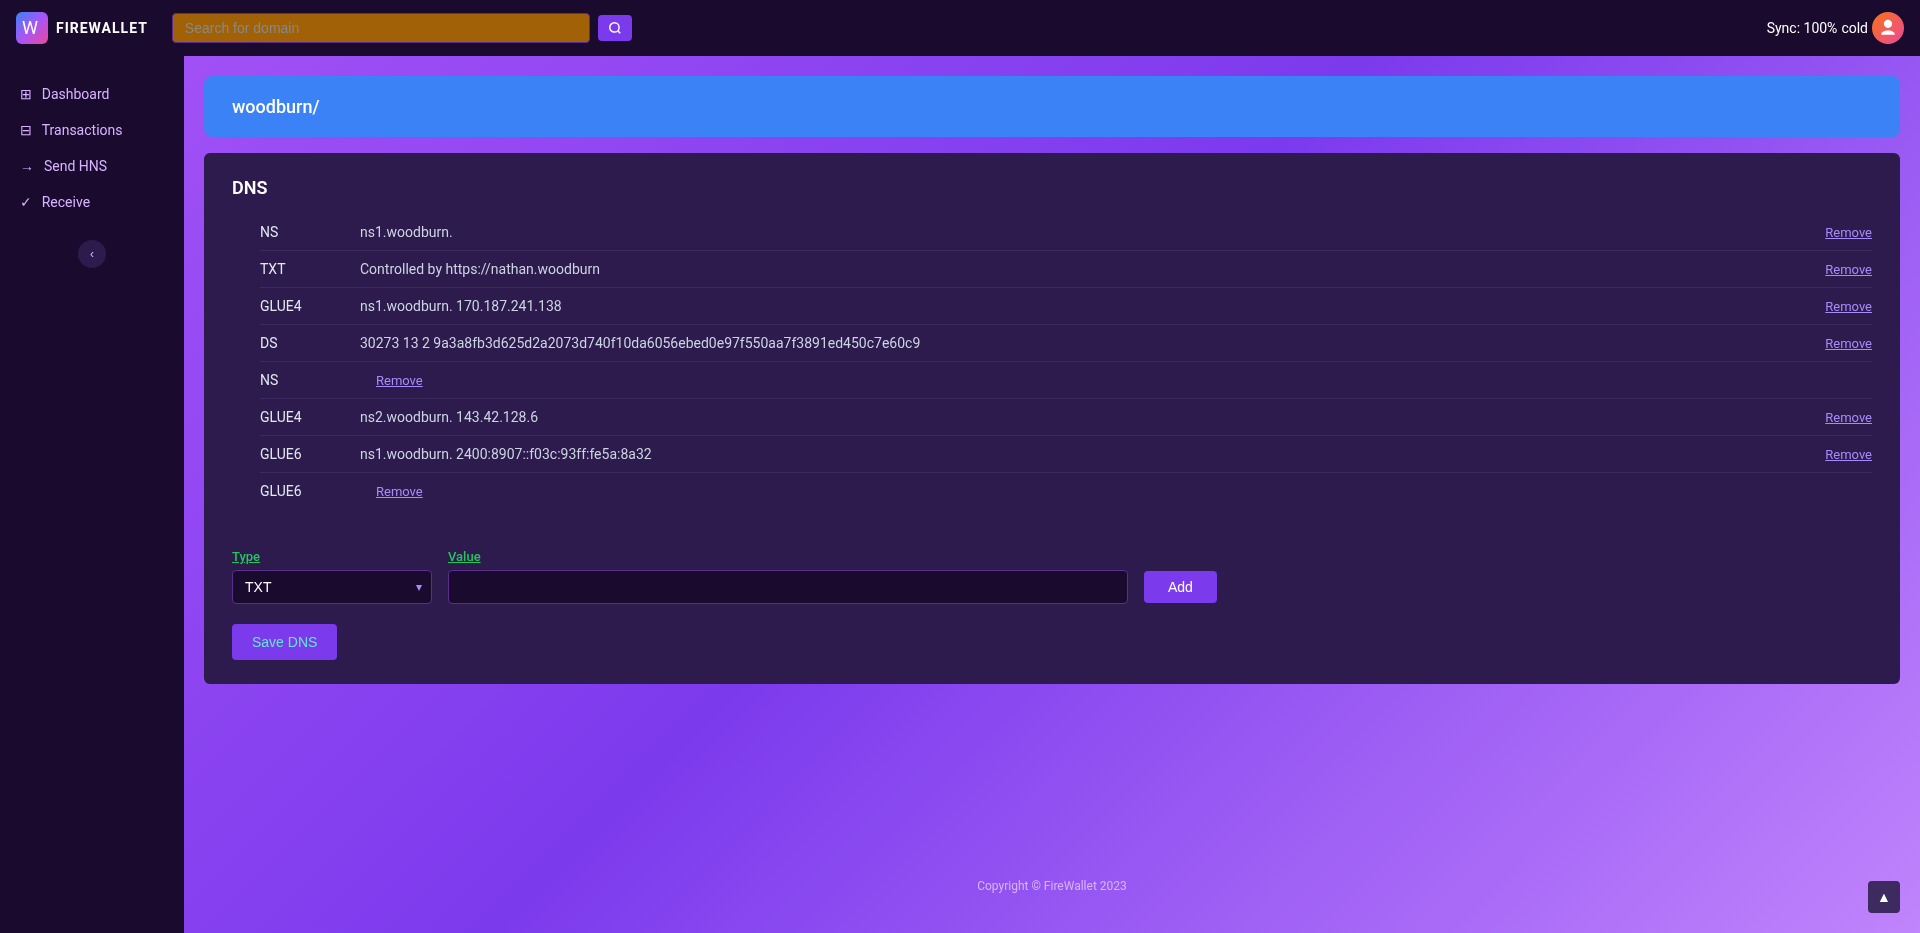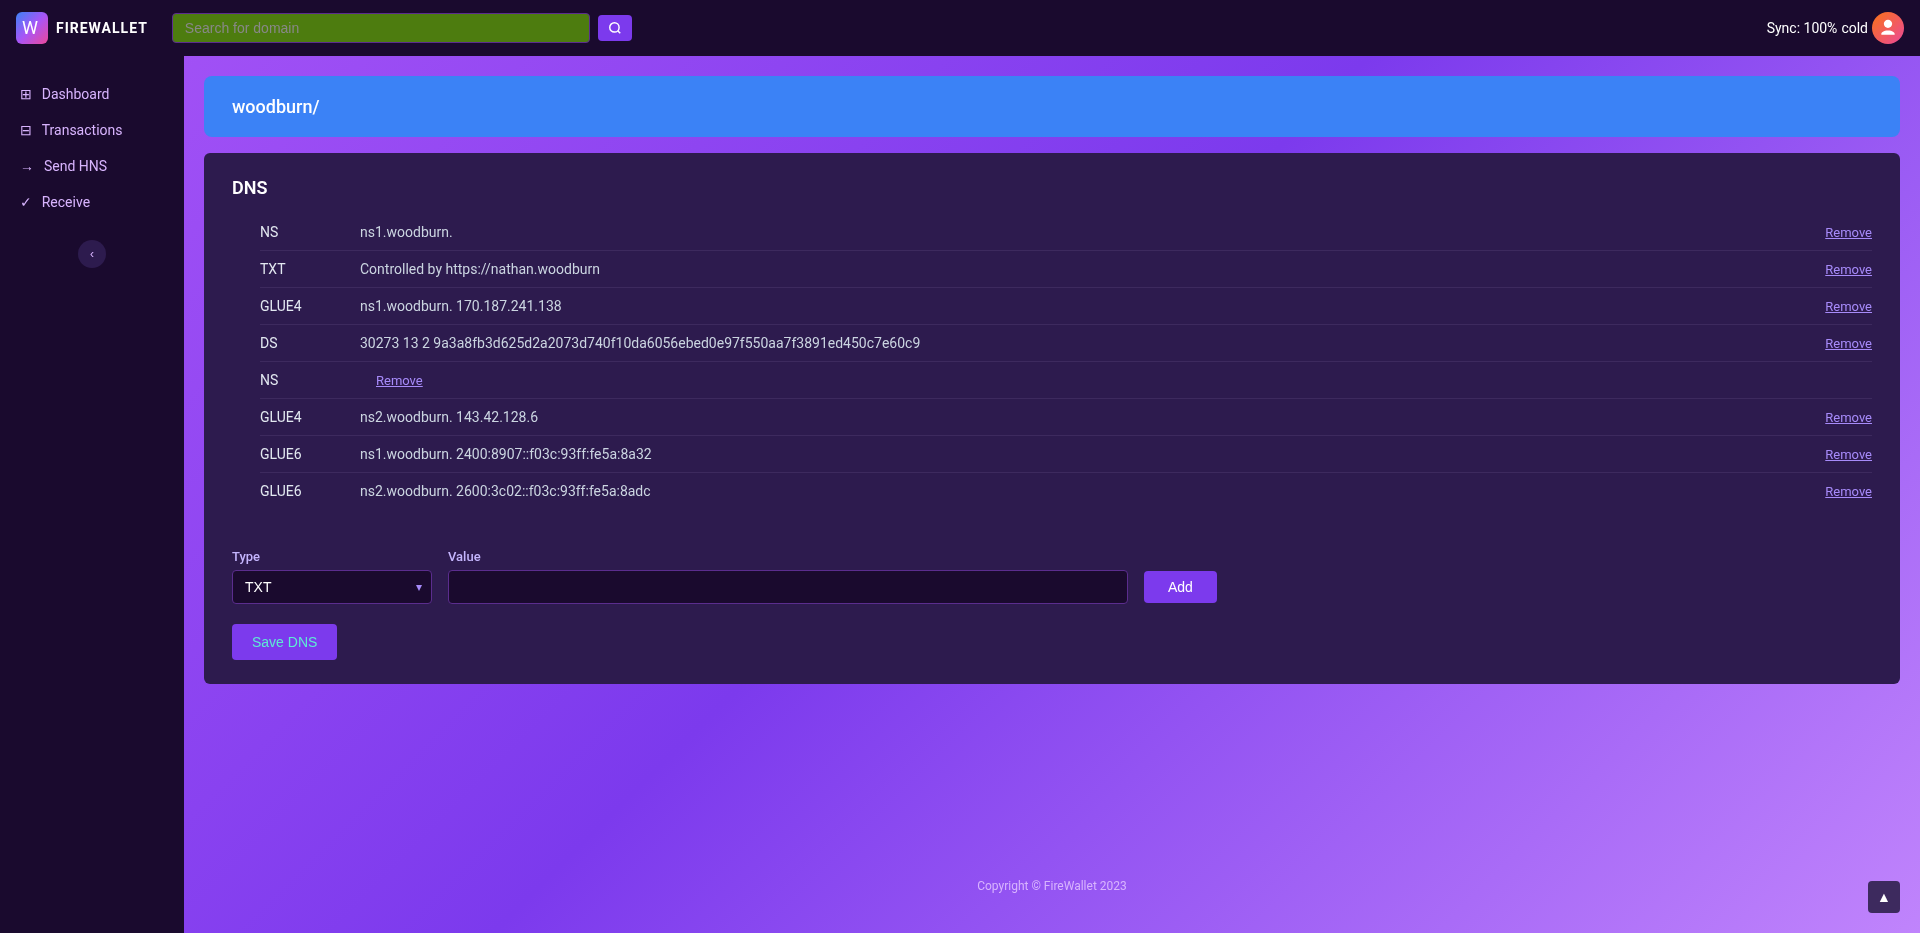--- a/index.html
+++ b/index.html
@@ -41,21 +41,21 @@
       letter-spacing: 1px;
     }
     .search-area {
       display: flex;
       align-items: center;
       gap: 8px;
       flex: 1;
       max-width: 460px;
     }
     .search-input {
-      background: #4d7c0f;
+      background: #a16207;
       border: 1px solid #5b2d8e;
       border-radius: 4px;
       color: #ccc;
       padding: 6px 12px;
       font-size: 14px;
       width: 100%;
       outline: none;
     }
     .search-input::placeholder { color: #888; }
     .search-btn {
@@ -202,22 +202,23 @@
       margin-top: 24px;
       padding-top: 16px;
     }
     .form-group {
       display: flex;
       flex-direction: column;
       gap: 6px;
     }
     .form-label {
       font-size: 13px;
-      color: #c4b5fd;
+      color: #22c55e;
       font-weight: 500;
+      text-decoration: underline;
     }
     .dns-select-wrap {
       position: relative;
     }
     .dns-select {
       background: #1a0a2e;
       border: 1px solid #5b2d8e;
       border-radius: 4px;
       color: white;
       padding: 8px 36px 8px 12px;
@@ -404,21 +405,20 @@
       <span class="dns-value">ns2.woodburn. 143.42.128.6</span>
       <span class="dns-remove">Remove</span>
     </div>
           <div class="dns-row">
       <span class="dns-type">GLUE6</span>
       <span class="dns-value">ns1.woodburn. 2400:8907::f03c:93ff:fe5a:8a32</span>
       <span class="dns-remove">Remove</span>
     </div>
           <div class="dns-row">
       <span class="dns-type">GLUE6</span>
-      <span class="dns-value">ns2.woodburn. 2600:3c02::f03c:93ff:fe5a:8adc</span>
       <span class="dns-remove">Remove</span>
     </div>
         </div>
 
       
       <div class="dns-form-row">
         <div class="form-group">
           <label class="form-label">Type</label>
           <div class="dns-select-wrap">
             <select class="dns-select" id="dns-type-select">

